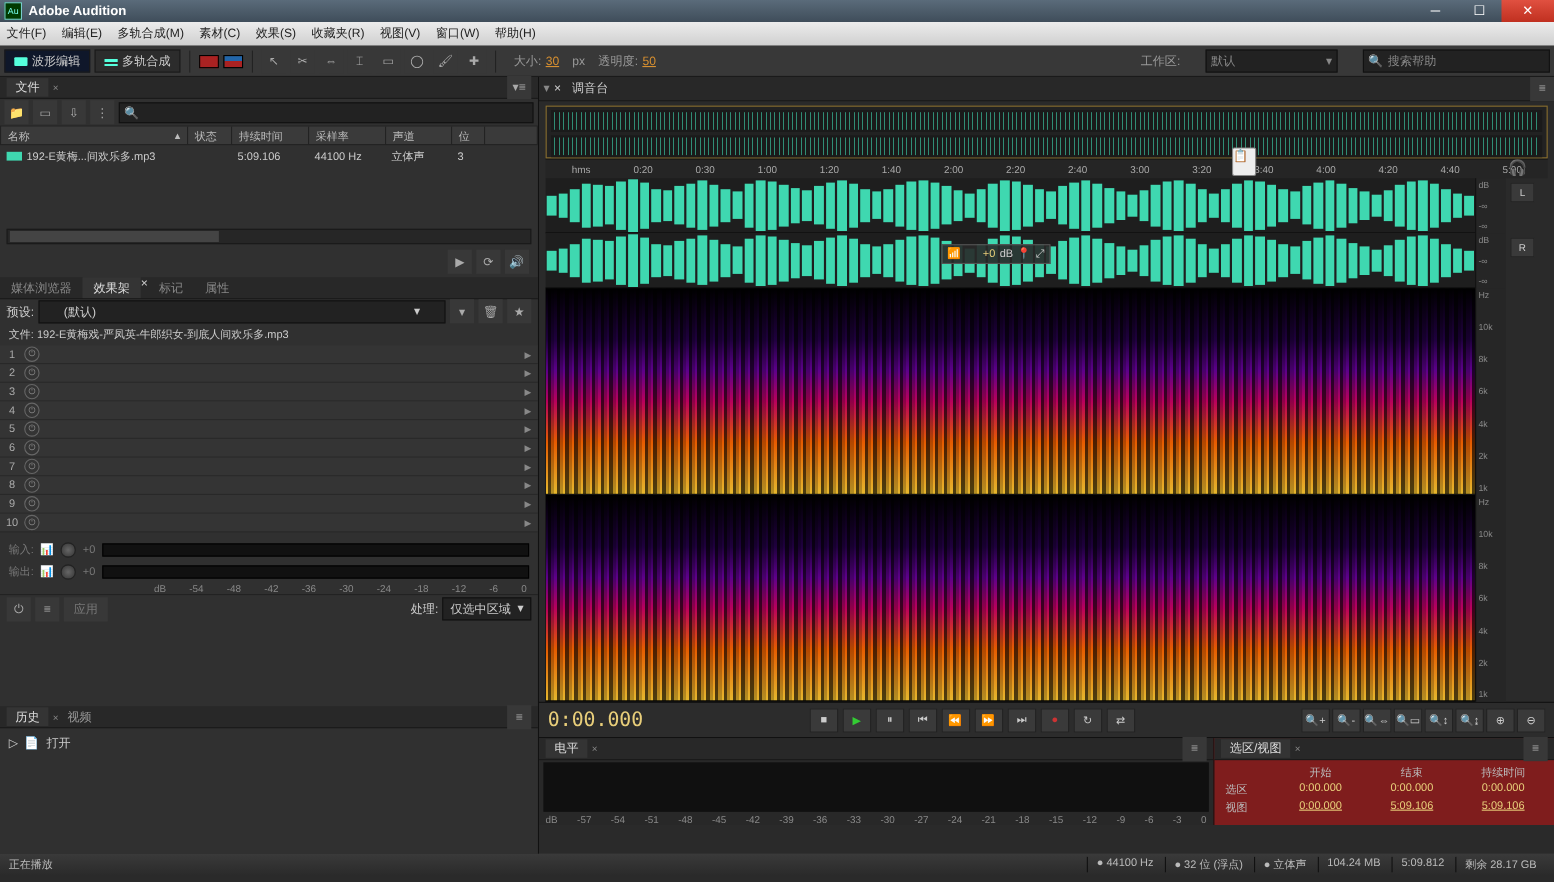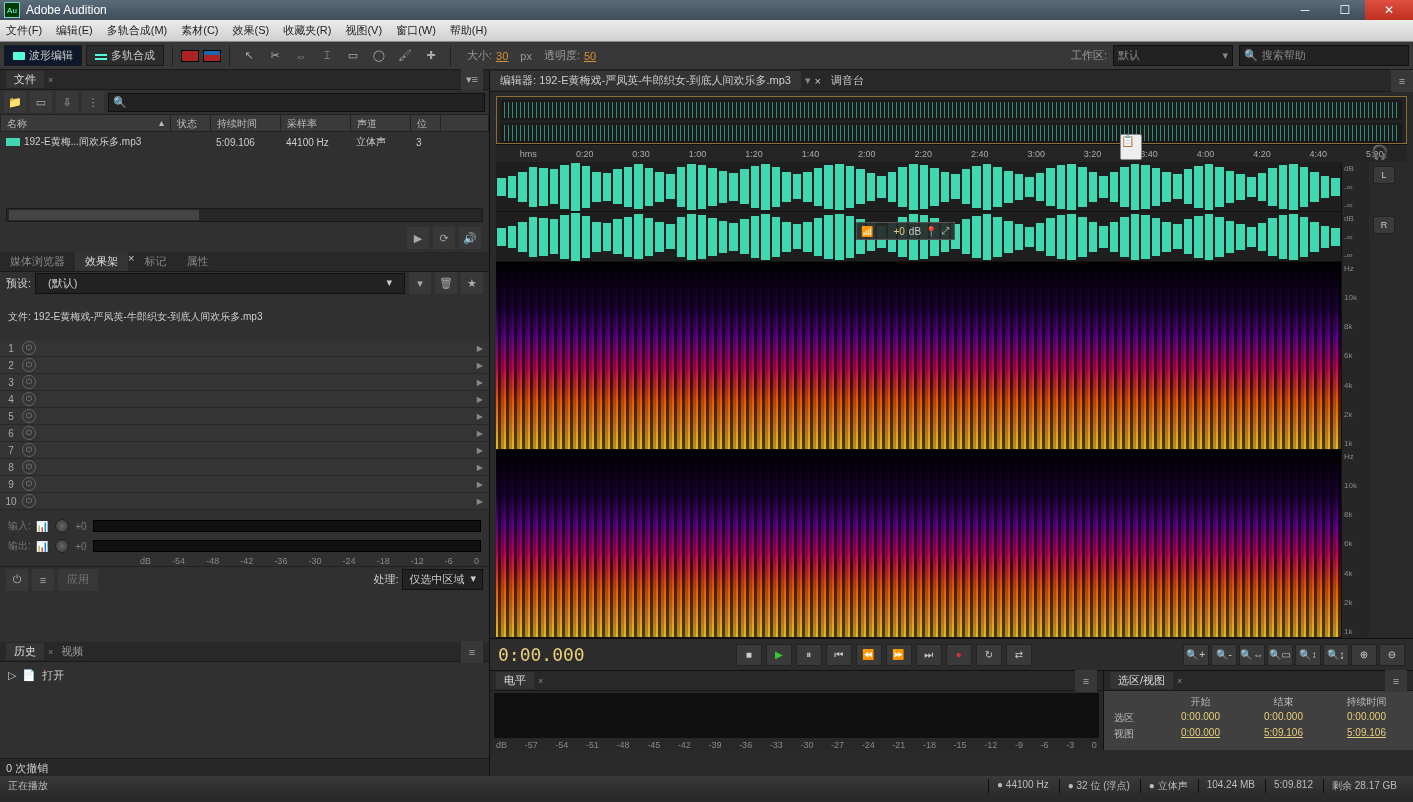--- a/index.html
+++ b/index.html
@@ -1,19 +1,19 @@
 <!DOCTYPE html>
 <html><head>
 <meta charset="utf-8">
 <style>
 * { margin: 0; padding: 0; box-sizing: border-box; }
 body { font-family: "Microsoft YaHei", Arial, sans-serif; font-size: 11px; background: #2a2a2a; color: #ccc; width: 1413px; height: 802px; overflow: hidden; user-select: none; }
 .titlebar { height: 20px; background: linear-gradient(#5a6b7a,#3f4d5a); display: flex; align-items: center; padding: 0 4px; position: relative; }
 .titlebar .app-icon { width: 16px; height: 16px; background: #003b00; border: 1px solid #7cc; color: #7fe; font-size: 8px; display: flex; align-items: center; justify-content: center; margin-right: 6px; }
-.titlebar .title { color: #fff; font-size: 12px; }
+.titlebar .title { color: #fff; font-size: 12px; font-weight: bold; }
 .win-btns { position: absolute; right: 0; top: 0; height: 20px; display: flex; }
 .win-btns div { width: 40px; height: 20px; display: flex; align-items: center; justify-content: center; font-size: 12px; color: #fff; }
 .win-btns .min, .win-btns .max { background: linear-gradient(#5a6b7a,#3f4d5a); }
 .win-btns .close { background: linear-gradient(#e05040,#c03020); width: 48px; }
 .menubar { height: 22px; background: linear-gradient(#ececec,#d0d0d0); display: flex; align-items: center; padding: 0 6px; border-bottom: 1px solid #888; color: #222; }
 .menubar span { margin-right: 14px; }
 .main-toolbar { height: 28px; background: #383838; border-bottom: 1px solid #1a1a1a; display: flex; align-items: center; padding: 0 4px; gap: 4px; }
 .tab-btn { background: #2c2c2c; border: 1px solid #1a1a1a; padding: 2px 8px; display: flex; align-items: center; gap: 4px; color: #ccc; }
 .tab-btn.active { background: #0f172a; }
 .tab-btn .icon { width: 12px; height: 8px; }
@@ -41,22 +41,22 @@
 .file-row { display: flex; height: 20px; align-items: center; font-size: 10px; }
 .file-row div { padding: 2px 6px; }
 .file-row .wicon { width: 14px; height: 8px; background: #3fd8b0; margin-right: 4px; }
 .scroller { height: 14px; background: #262626; border: 1px solid #1a1a1a; margin: 2px 6px; position: relative; }
 .scroller .thumb { position: absolute; left: 2px; top: 1px; width: 40%; height: 10px; background: #444; }
 .play-tb { height: 28px; display: flex; align-items: center; justify-content: flex-end; gap: 4px; padding: 0 8px; }
 .fx-tabs { display: flex; height: 20px; background: #282828; border-bottom: 1px solid #1a1a1a; }
 .fx-tabs div { padding: 2px 10px; color: #888; }
 .fx-tabs div.active { background: #343434; color: #ddd; }
 .fx-preset { height: 22px; display: flex; align-items: center; gap: 4px; padding: 0 6px; }
-.fx-preset .dd { flex: 1; background: #222; border: 1px solid #111; padding: 2px 12px; display: flex; justify-content: space-between; }
-.fx-file { padding: 16px 8px; color: #ccc; font-size: 10px; }
+.fx-preset .dd { flex: 1; background: #222; border: 1px solid #111; padding: 2px 22px; display: flex; justify-content: space-between; }
+.fx-file { padding: 3px 8px; color: #ccc; font-size: 10px; }
 .fx-slot { height: 17px; display: flex; align-items: center; border-bottom: 1px solid #282828; background: #343434; }
 .fx-slot .num { width: 22px; text-align: center; color: #aaa; font-size: 10px; }
 .fx-slot .pwr { width: 14px; height: 14px; border-radius: 50%; border: 1px solid #666; display: flex; align-items: center; justify-content: center; font-size: 8px; color: #888; }
 .fx-slot .arrow { margin-left: auto; margin-right: 6px; color: #888; font-size: 8px; }
 .io-row { height: 20px; display: flex; align-items: center; gap: 6px; padding: 0 8px; color: #777; font-size: 10px; }
 .io-row .knob { width: 14px; height: 14px; border-radius: 50%; background: radial-gradient(#666,#333); border: 1px solid #222; }
 .io-row .meter { flex: 1; height: 12px; background: #111; border: 1px solid #000; }
 .db-scale { display: flex; justify-content: space-between; padding: 0 10px 0 140px; font-size: 9px; color: #888; }
 .mix-row { height: 16px; display: flex; align-items: center; gap: 6px; padding: 0 8px; color: #666; font-size: 10px; }
 .fx-foot { height: 26px; display: flex; align-items: center; gap: 4px; padding: 0 6px; border-top: 1px solid #222; }
@@ -92,21 +92,21 @@
 .transport-row { height: 32px; background: #2c2c2c; display: flex; align-items: center; padding: 0 8px; gap: 4px; border-top: 1px solid #111; }
 .timecode { color: #e8ce7a; font-size: 18px; font-family: monospace; margin-right: auto; }
 .t-btn { width: 26px; height: 22px; background: #3a3a3a; border: 1px solid #222; display: flex; align-items: center; justify-content: center; color: #ccc; font-size: 10px; }
 .t-btn.play { background: #3a3a3a; color: #3c3; }
 .t-btn.rec { color: #c33; }
 .zoom-group { margin-left: auto; display: flex; gap: 2px; }
 .bottom-panels { height: 80px; display: flex; border-top: 1px solid #111; }
 .levels-panel { flex: 1; background: #282828; display: flex; flex-direction: column; }
 .levels-body { flex: 1; background: #101010; margin: 2px 4px; }
 .levels-scale { display: flex; justify-content: space-between; padding: 0 6px; font-size: 9px; color: #888; }
-.sel-panel { width: 310px; background: #404040; border-left: 1px solid #111; }
+.sel-panel { width: 310px; background: #7f1d1d; border-left: 1px solid #111; }
 .sel-grid { display: grid; grid-template-columns: 40px 1fr 1fr 1fr; gap: 2px 10px; padding: 4px 10px; font-size: 10px; }
 .sel-grid .hd { color: #bbb; text-align: center; }
 .sel-grid .lb { color: #bbb; }
 .sel-grid .yl { color: #e8ce7a; text-align: center; }
 .sel-grid .yl.u { text-decoration: underline; }
 .statusbar { height: 20px; background: linear-gradient(#3a3a3a,#2a2a2a); display: flex; align-items: center; padding: 0 8px; font-size: 10px; color: #bbb; }
 .statusbar .r { margin-left: auto; display: flex; gap: 2px; }
 .statusbar .seg { border-left: 1px solid #111; padding: 0 8px; }
 .headphone-icon::before{content:"🎧"; font-size:14px;}
 </style>
@@ -155,21 +155,21 @@
   <div class="icon-btn">▭</div>
   <div class="icon-btn">◯</div>
   <div class="icon-btn">🖌</div>
   <div class="icon-btn">✚</div>
   <div class="sep"></div>
   <span class="tb-label">大小:</span>
   <span class="tb-val u">30</span>
   <span class="tb-label">px</span>
   <span class="tb-label">透明度:</span>
   <span class="tb-val u">50</span>
-  <div style="margin-left:auto; display:flex; align-items:center; gap:6px;text-align:right;">
+  <div style="margin-left:auto; display:flex; align-items:center; gap:23px;text-align:right;">
     <span class="tb-label">工作区:</span>
     <div class="search-box" style="width:120px;">
       <span>默认</span>
       <span style="margin-left:auto;">▾</span>
     </div>
     <div class="search-box" style="width:170px;">
       <span>🔍</span>
       <span placeholder="搜索帮助">搜索帮助</span>
     </div>
   </div>
@@ -344,30 +344,25 @@
           <span class="ptab">视频</span>
           <span class="icon-btn" style="margin-left: auto;">≡</span>
         </div>
       <div class="hist-body">
         <div class="hist-row">
           <span>▷</span>
           <span>📄</span>
           <span>打开</span>
         </div>
       </div>
-      <div class="undo-bar">0 次撤销</div>
     </div>
   </div>
 
   <div class="right-col">
     <div class="editor-header">
-      <span class="etab active">
-        <span>编辑器:</span>
-        <span class="yellow">192-E黄梅戏-严凤英-牛郎织女-到底人间欢乐多.mp3</span>
-      </span>
       <span class="dd-arrow">▾</span>
       <span class="close-x">×</span>
       <span class="etab">调音台</span>
       <span style="margin-left:auto;" class="icon-btn">≡</span>
     </div>
 
     <div style="position:relative;">
       <div class="overview">
         <div class="wav-strip"></div>
         <div class="wav-strip"></div>

